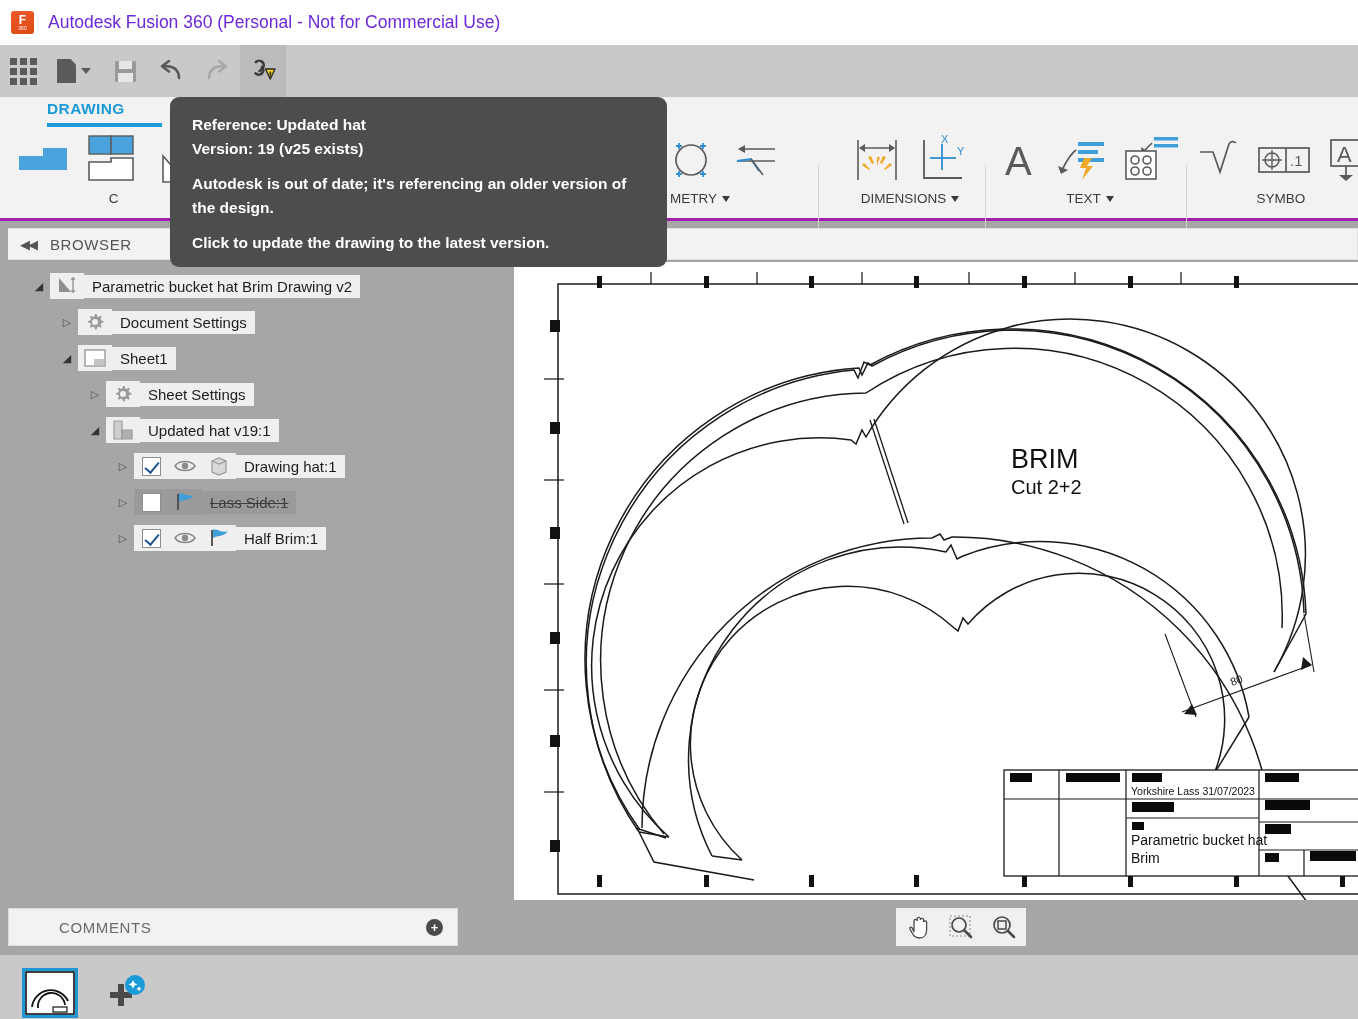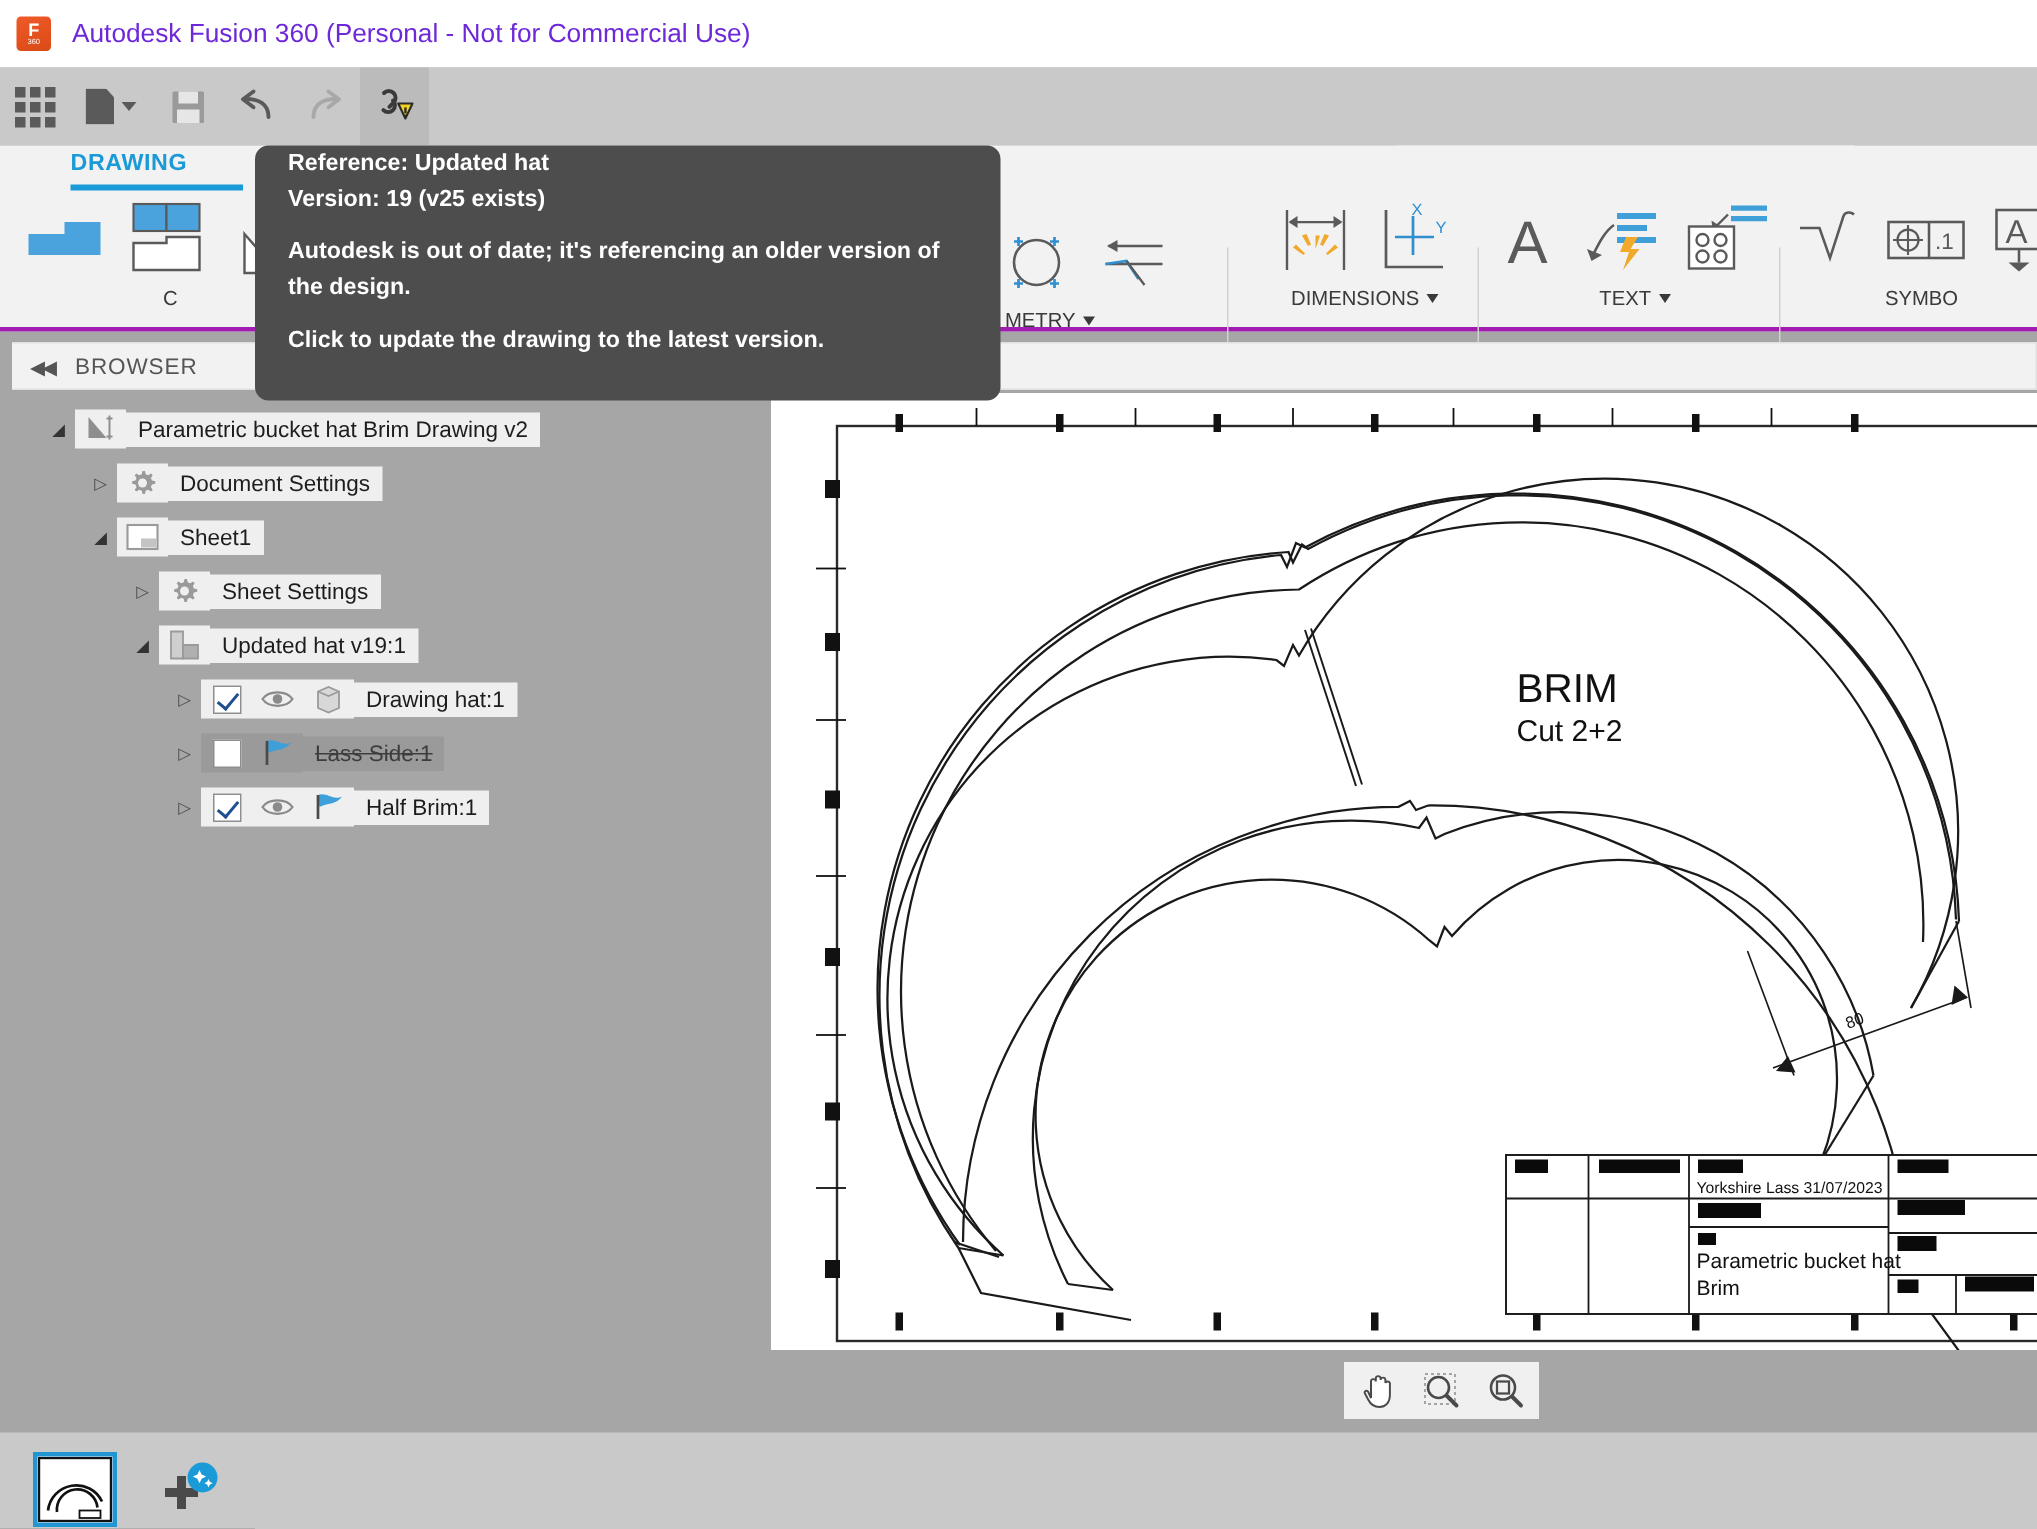--- a/index.html
+++ b/index.html
@@ -143,21 +143,21 @@
     position: absolute; left: 22px; top: 968px; width: 56px; height: 50px;
     background: #2196d3; padding: 3px;
   }
   .tl-thumb .inner { width: 100%; height: 100%; background: #fff; position: relative; overflow: hidden; }
   .tl-plus { position: absolute; left: 104px; top: 974px; width: 44px; height: 40px; }
 
   
   .tooltip {
     position: absolute; left: 170px; top: 97px; width: 497px; height: 170px;
     background: #4d4d4d; border-radius: 9px; color: #ffffff;
-    padding: 0 22px; font-size: 15.5px; font-weight: bold; line-height: 1.52;
+    padding: 16px 22px; font-size: 15.5px; font-weight: bold; line-height: 1.52;
     z-index: 50;
   }
   .tooltip .gap { height: 12px; }
 
   svg { display: block; }
 </style>
 </head>
 <body>
 
 <div id="app">
@@ -270,21 +270,21 @@
             </svg>
           </span>
         </div>
         <div class="glabel">
           <span>C</span>
         </div>
       </div>
 
       <div class="vsep" style="left:530px;"></div>
 
-      <div class="rgroup" style="left:600px;width:200px;justify-content:flex-end;">
+      <div class="rgroup" style="left:600px;width:200px;">
         <div class="icons">
           <span>
             <svg width="34" height="40" viewBox="0 0 34 40">
               <path d="M4 20 H30" stroke="#5a5a5a" stroke-width="1.6"></path>
               <path d="M17 8 V32" stroke="#5a5a5a" stroke-width="1.6"></path>
             </svg>
           </span>
           <span>
             <svg width="48" height="46" viewBox="0 0 48 46">
               <circle cx="24" cy="23" r="15" fill="none" stroke="#5a5a5a" stroke-width="1.7"></circle>
@@ -701,20 +701,24 @@
     </span>
     <span class="navbtn">
       <svg width="26" height="26" viewBox="0 0 26 26">
         <circle cx="11" cy="11" r="8" fill="none" stroke="#4a4a4a" stroke-width="1.7"></circle>
         <rect x="7" y="7" width="8" height="8" fill="none" stroke="#4a4a4a" stroke-width="1.5"></rect>
         <path d="M17 17 L23 23" stroke="#4a4a4a" stroke-width="2.6" stroke-linecap="round"></path>
       </svg>
     </span>
   </div>
 
+  <div class="comments">
+    <span class="ctxt">COMMENTS</span>
+    <span class="plusbadge">+</span>
+  </div>
 
   <div class="bottombar"></div>
   <div class="tl-thumb">
     <div class="inner">
       <svg width="50" height="44" viewBox="0 0 50 44">
         <rect x="1" y="1" width="48" height="42" fill="#ffffff" stroke="#111" stroke-width="1.6"></rect>
         <path d="M7 36 A 19 19 0 0 1 43 30" fill="none" stroke="#111" stroke-width="1.8"></path>
         <path d="M13 37 A 13 13 0 0 1 40 34" fill="none" stroke="#111" stroke-width="1.8"></path>
         <rect x="28" y="36" width="14" height="5" fill="none" stroke="#111" stroke-width="1.2"></rect>
       </svg>

